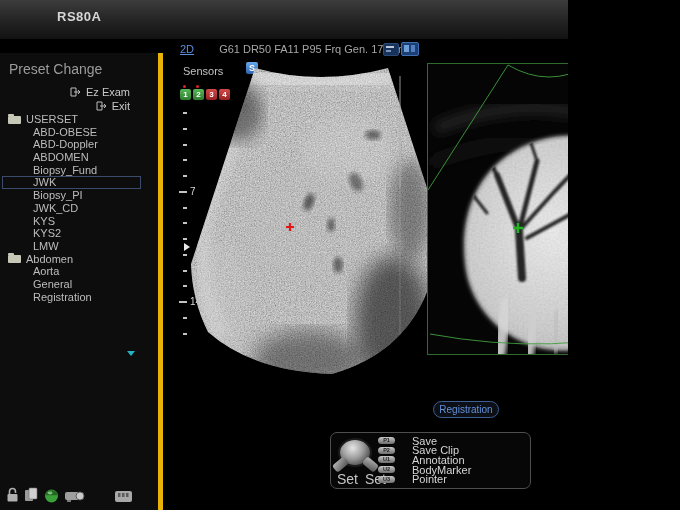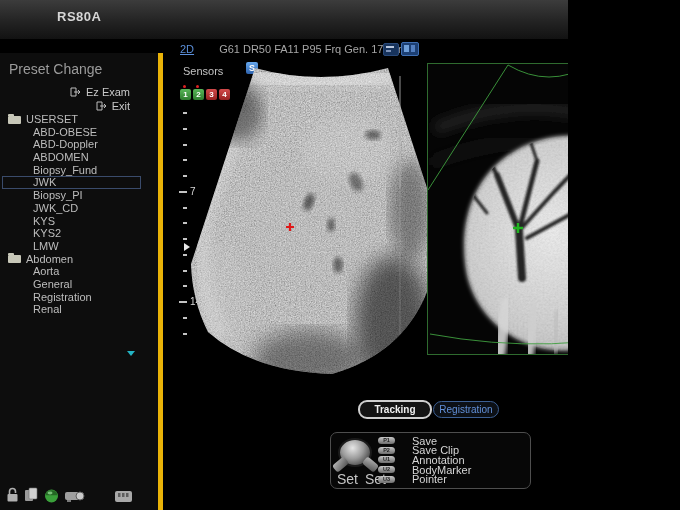--- a/index.html
+++ b/index.html
@@ -161,23 +161,20 @@
         </div>
         <div class="trow item">
           <span class="lbl">Aorta</span>
         </div>
         <div class="trow item">
           <span class="lbl">General</span>
         </div>
         <div class="trow item">
           <span class="lbl">Registration</span>
         </div>
-        <div class="trow item">
-          <span class="lbl">Renal</span>
-        </div>
       </div>
     <div class="scrolldn"></div>
 
     <div class="statusbar">
       <svg width="13" height="16">
         <path d="M3.5 7V4.5a3 3 0 0 1 6 0V6" fill="none" stroke="#b0b0b0" stroke-width="1.6"></path>
         <rect x="1.5" y="7" width="10" height="7.5" rx="1" fill="#b0b0b0"></rect>
       </svg>
       <svg width="15" height="16">
         <rect x="1" y="3" width="8" height="11" rx="1" fill="#9a9a9a"></rect>
@@ -357,21 +354,20 @@
       <path d="M81,2 Q122,26 163,2"></path>
       <path d="M163,2 L241,117"></path>
       <path d="M3,271 Q128,294 239,264"></path>
     </g>
     <rect x="0.5" y="0.5" width="241" height="291" fill="none" stroke="#2f6b2f"></rect>
     <g transform="translate(91,165)">
       <path d="M-5 0H5M0 -5V5" stroke="#21b321" stroke-width="2.5"></path>
     </g>
   </svg>
 
-  <div class="fbtn" id="btn-track">Tracking</div>
   <div class="fbtn" id="btn-reg">Registration</div>
 
   <div class="softpanel">
     <div class="ball"></div>
     <div class="sbtn l"></div>
     <div class="sbtn r"></div>
     <div class="setlbl l">Set</div>
     <div class="setlbl r">Set</div>
     <div class="keys">
         <div class="krow">

